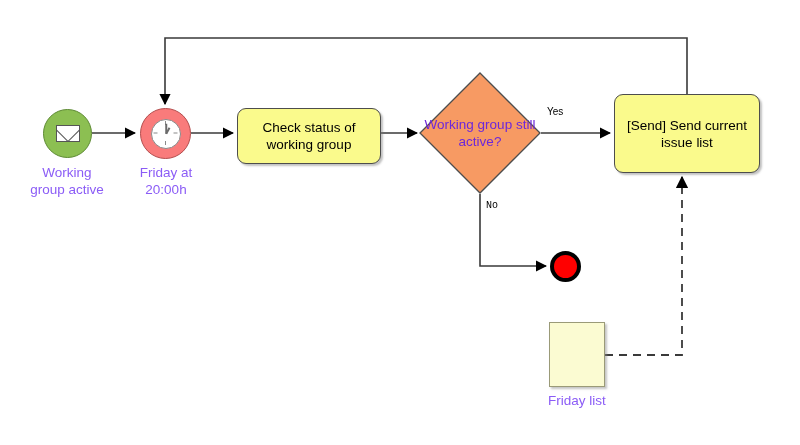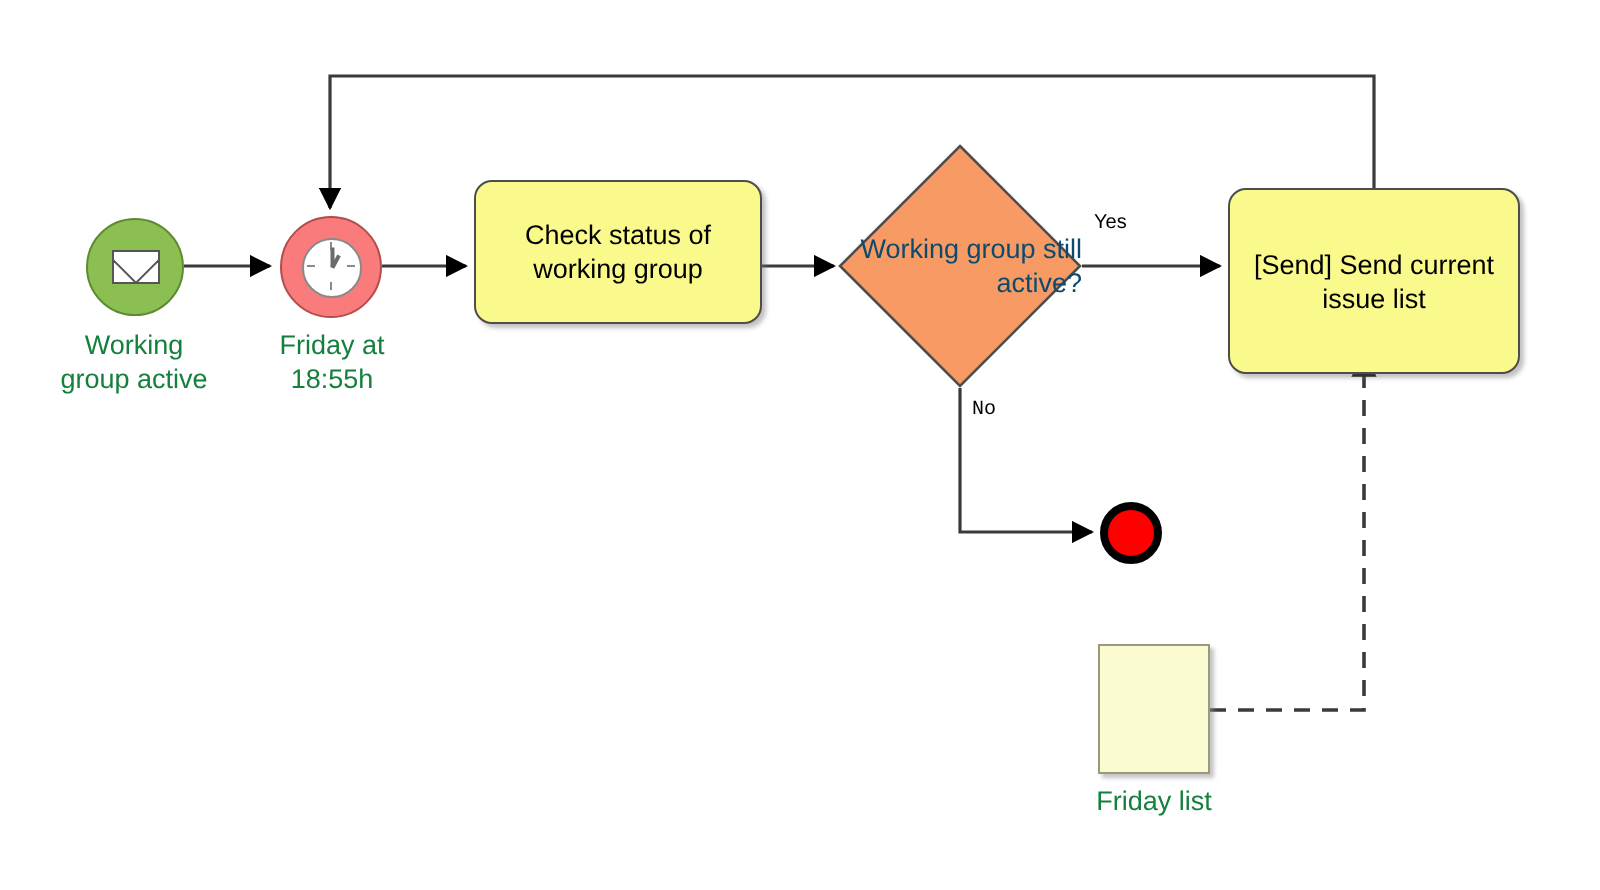--- a/index.html
+++ b/index.html
@@ -144,39 +144,39 @@
   }
   .gateway-shape {
     position: absolute;
     left: 0;
     top: 0;
     width: 100%;
     height: 100%;
   }
   .gateway-label {
     position: relative;
-    text-align: right;
-    color: #0c4a6e;
+    text-align: center;
+    color: #6d28d9;
     font-size: 13.5px;
     line-height: 17px;
     z-index: 2;
   }
 
   
   .data-object {
     background: #FBFBD2;
     border: 1px solid #9a9a78;
     box-shadow: 2px 2px 2px rgba(140,140,140,0.5);
   }
 
   
   .node-label {
     position: absolute;
     text-align: center;
-    color: #15803d;
+    color: #8b5cf6;
     font-size: 13.5px;
     line-height: 17px;
     white-space: pre-line;
   }
   .edge-label {
     position: absolute;
     color: #000000;
     font-size: 10px;
     line-height: 16px;
     white-space: nowrap;
@@ -222,37 +222,37 @@
     <span class="clockface">
       <span class="tick" style="transform:rotate(0deg);"></span>
       <span class="tick" style="transform:rotate(90deg);"></span>
       <span class="tick" style="transform:rotate(180deg);"></span>
       <span class="tick" style="transform:rotate(270deg);"></span>
       <span class="hand hand-h"></span>
       <span class="hand hand-m"></span>
     </span>
   </div>
   <div class="node-label" style="left:110px; top:164px; width:112px;">Friday at
-18:55h</div>
-
-  <div class="node task" style="left:237px; top:90px; width:144px; height:72px;text-align:center;">
+20:00h</div>
+
+  <div class="node task" style="left:237px; top:108px; width:144px; height:56px;text-align:center;">
     <span>Check status of
 working group</span>
   </div>
 
   <div class="node gateway-wrap" style="left:419px; top:72px; width:122px; height:122px;">
     <svg class="gateway-shape" viewBox="0 0 122 122" xmlns="http://www.w3.org/2000/svg">
       <polygon points="61,1 121,61 61,121 1,61" fill="#F79A63" stroke="#4d4d4d" stroke-width="1.3"></polygon>
     </svg>
     <span class="gateway-label">Working
 group still
 active?</span>
   </div>
 
-  <div class="node task" style="left:614px; top:94px; width:146px; height:93px;">
+  <div class="node task" style="left:614px; top:94px; width:146px; height:79px;">
     <span>[Send]
 Send current
 issue list</span>
   </div>
 
   <div class="node event-end" style="left:550px; top:251px; width:31px; height:31px;"></div>
 
   <div class="node data-object" style="left:549px; top:322px; width:56px; height:65px;"></div>
   <div class="node-label" style="left:522px; top:392px; width:110px;">Friday list</div>
 

